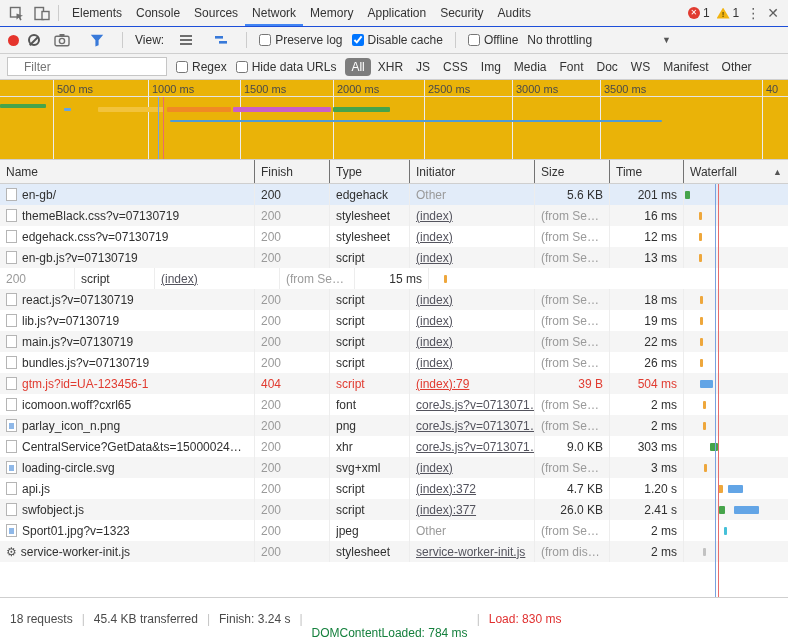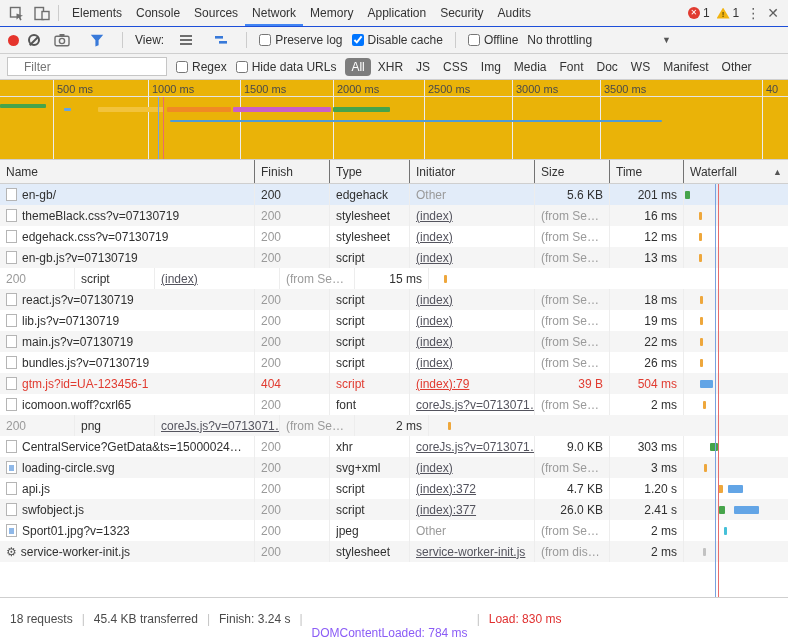--- a/index.html
+++ b/index.html
@@ -68,21 +68,21 @@
   a.init-link.error { color:#e13b30; }
   .ficon { width:11px; height:13px; margin-right:5px; flex:none; border:1px solid #b5b5b5; background:#fff; position:relative; }
   .ficon.img::after { content:""; position:absolute; left:2px; top:3px; right:2px; bottom:2px; background:#8fb8e8; }
   .ficon-gear { margin-right:4px; color:#555; font-size:12px; flex:none; }
   .wbar { position:absolute; top:7px; height:8px; border-radius:1px; }
   .tline { position:absolute; top:24px; bottom:0; width:1px; z-index:5; }
 
   
   .statusbar { flex:0 0 28px; border-top:1px solid #cfcfcf; background:#fff; display:flex; align-items:center; padding:0 10px; gap:9px; color:#4a4a4a; }
   .sb-sep { color:#c4c4c4; }
-  .sb-blue { color:#8b5cf6;margin-top:28px; }
+  .sb-blue { color:#15803d;margin-top:28px; }
   .sb-red { color:#e03030; }
 </style>
 </head>
 <body>
 
 <div class="devtools">
 
   <div class="tabbar">
     <div class="tb-icons">
       <div class="icon-btn">
@@ -495,20 +495,24 @@
             <span class="muted">(from Servi…</span>
           </div>
           <div class="cell c-time right">
             <span>2 ms</span>
           </div>
           <div class="cell c-wf">
             <div class="wbar" style="left: 19px; width: 3px; background: rgb(238, 167, 60);"></div>
           </div>
         </div>
         <div class="row">
+          <div class="cell c-name">
+            <span class="ficon img"></span>
+            <span>parlay_icon_n.png</span>
+          </div>
           <div class="cell c-status">
             <span class="muted">200</span>
           </div>
           <div class="cell c-type">
             <span>png</span>
           </div>
           <div class="cell c-init">
             <a class="init-link">coreJs.js?v=0713071…</a>
           </div>
           <div class="cell c-size right">

